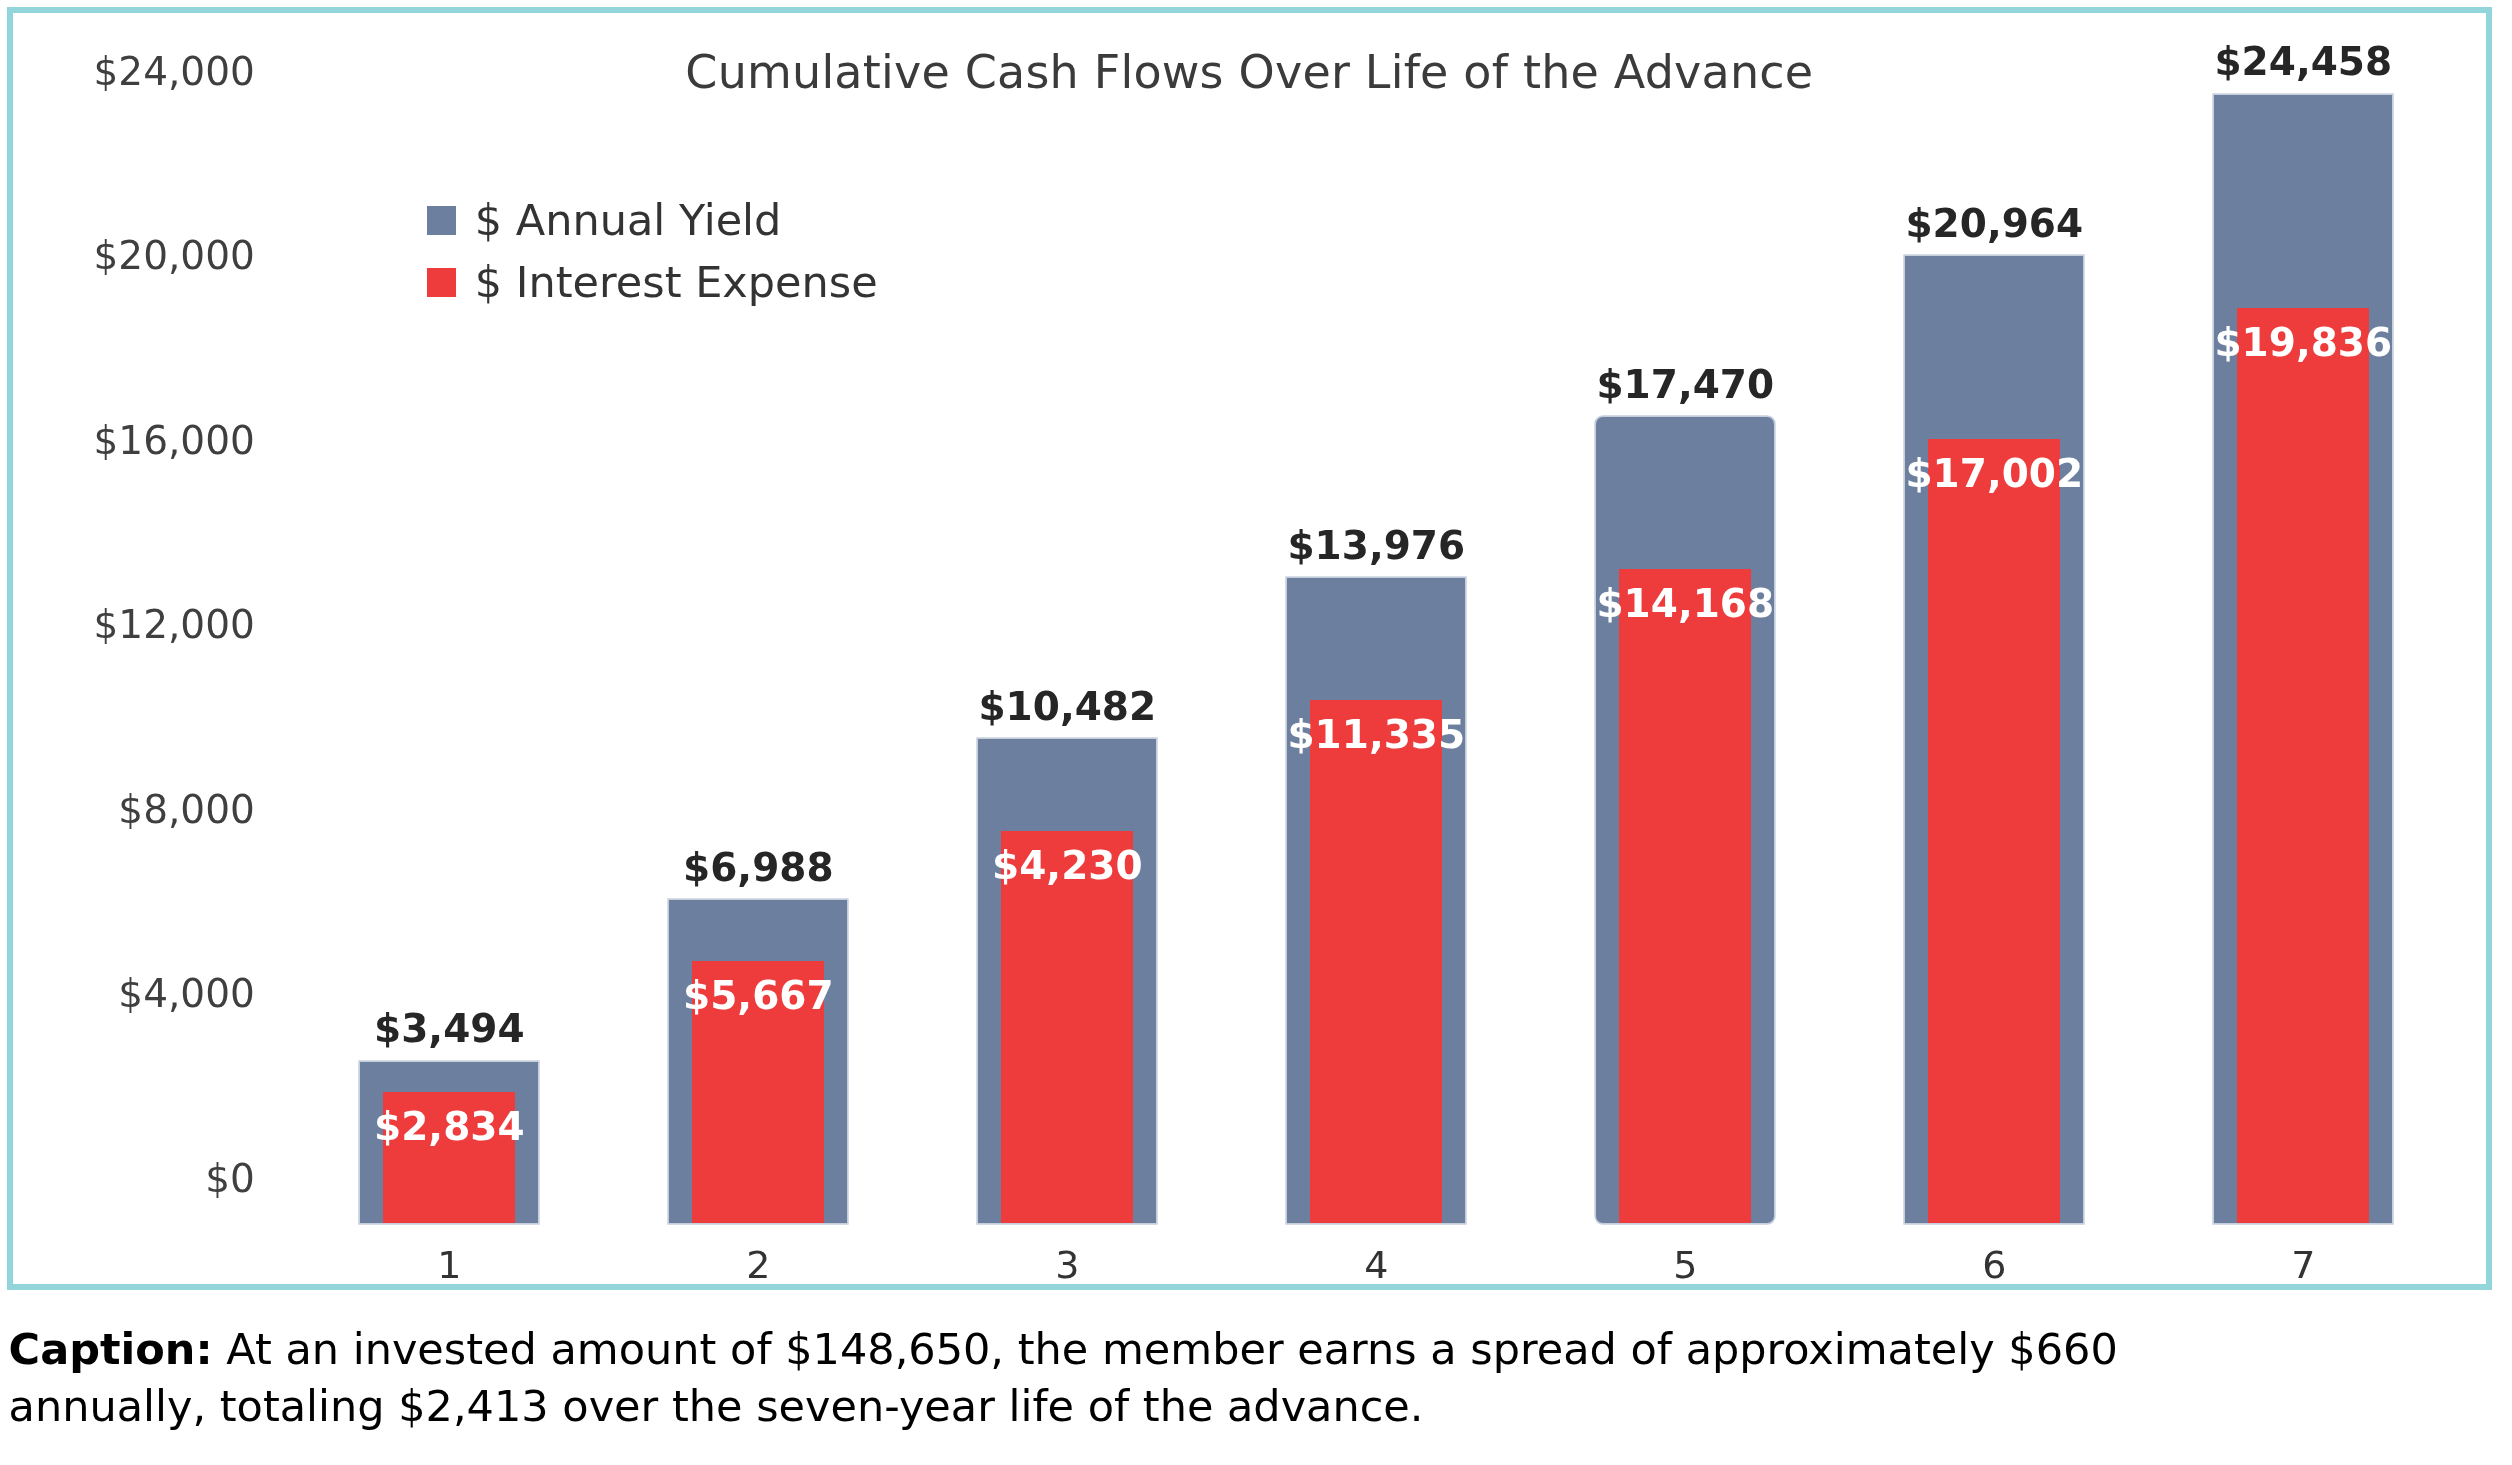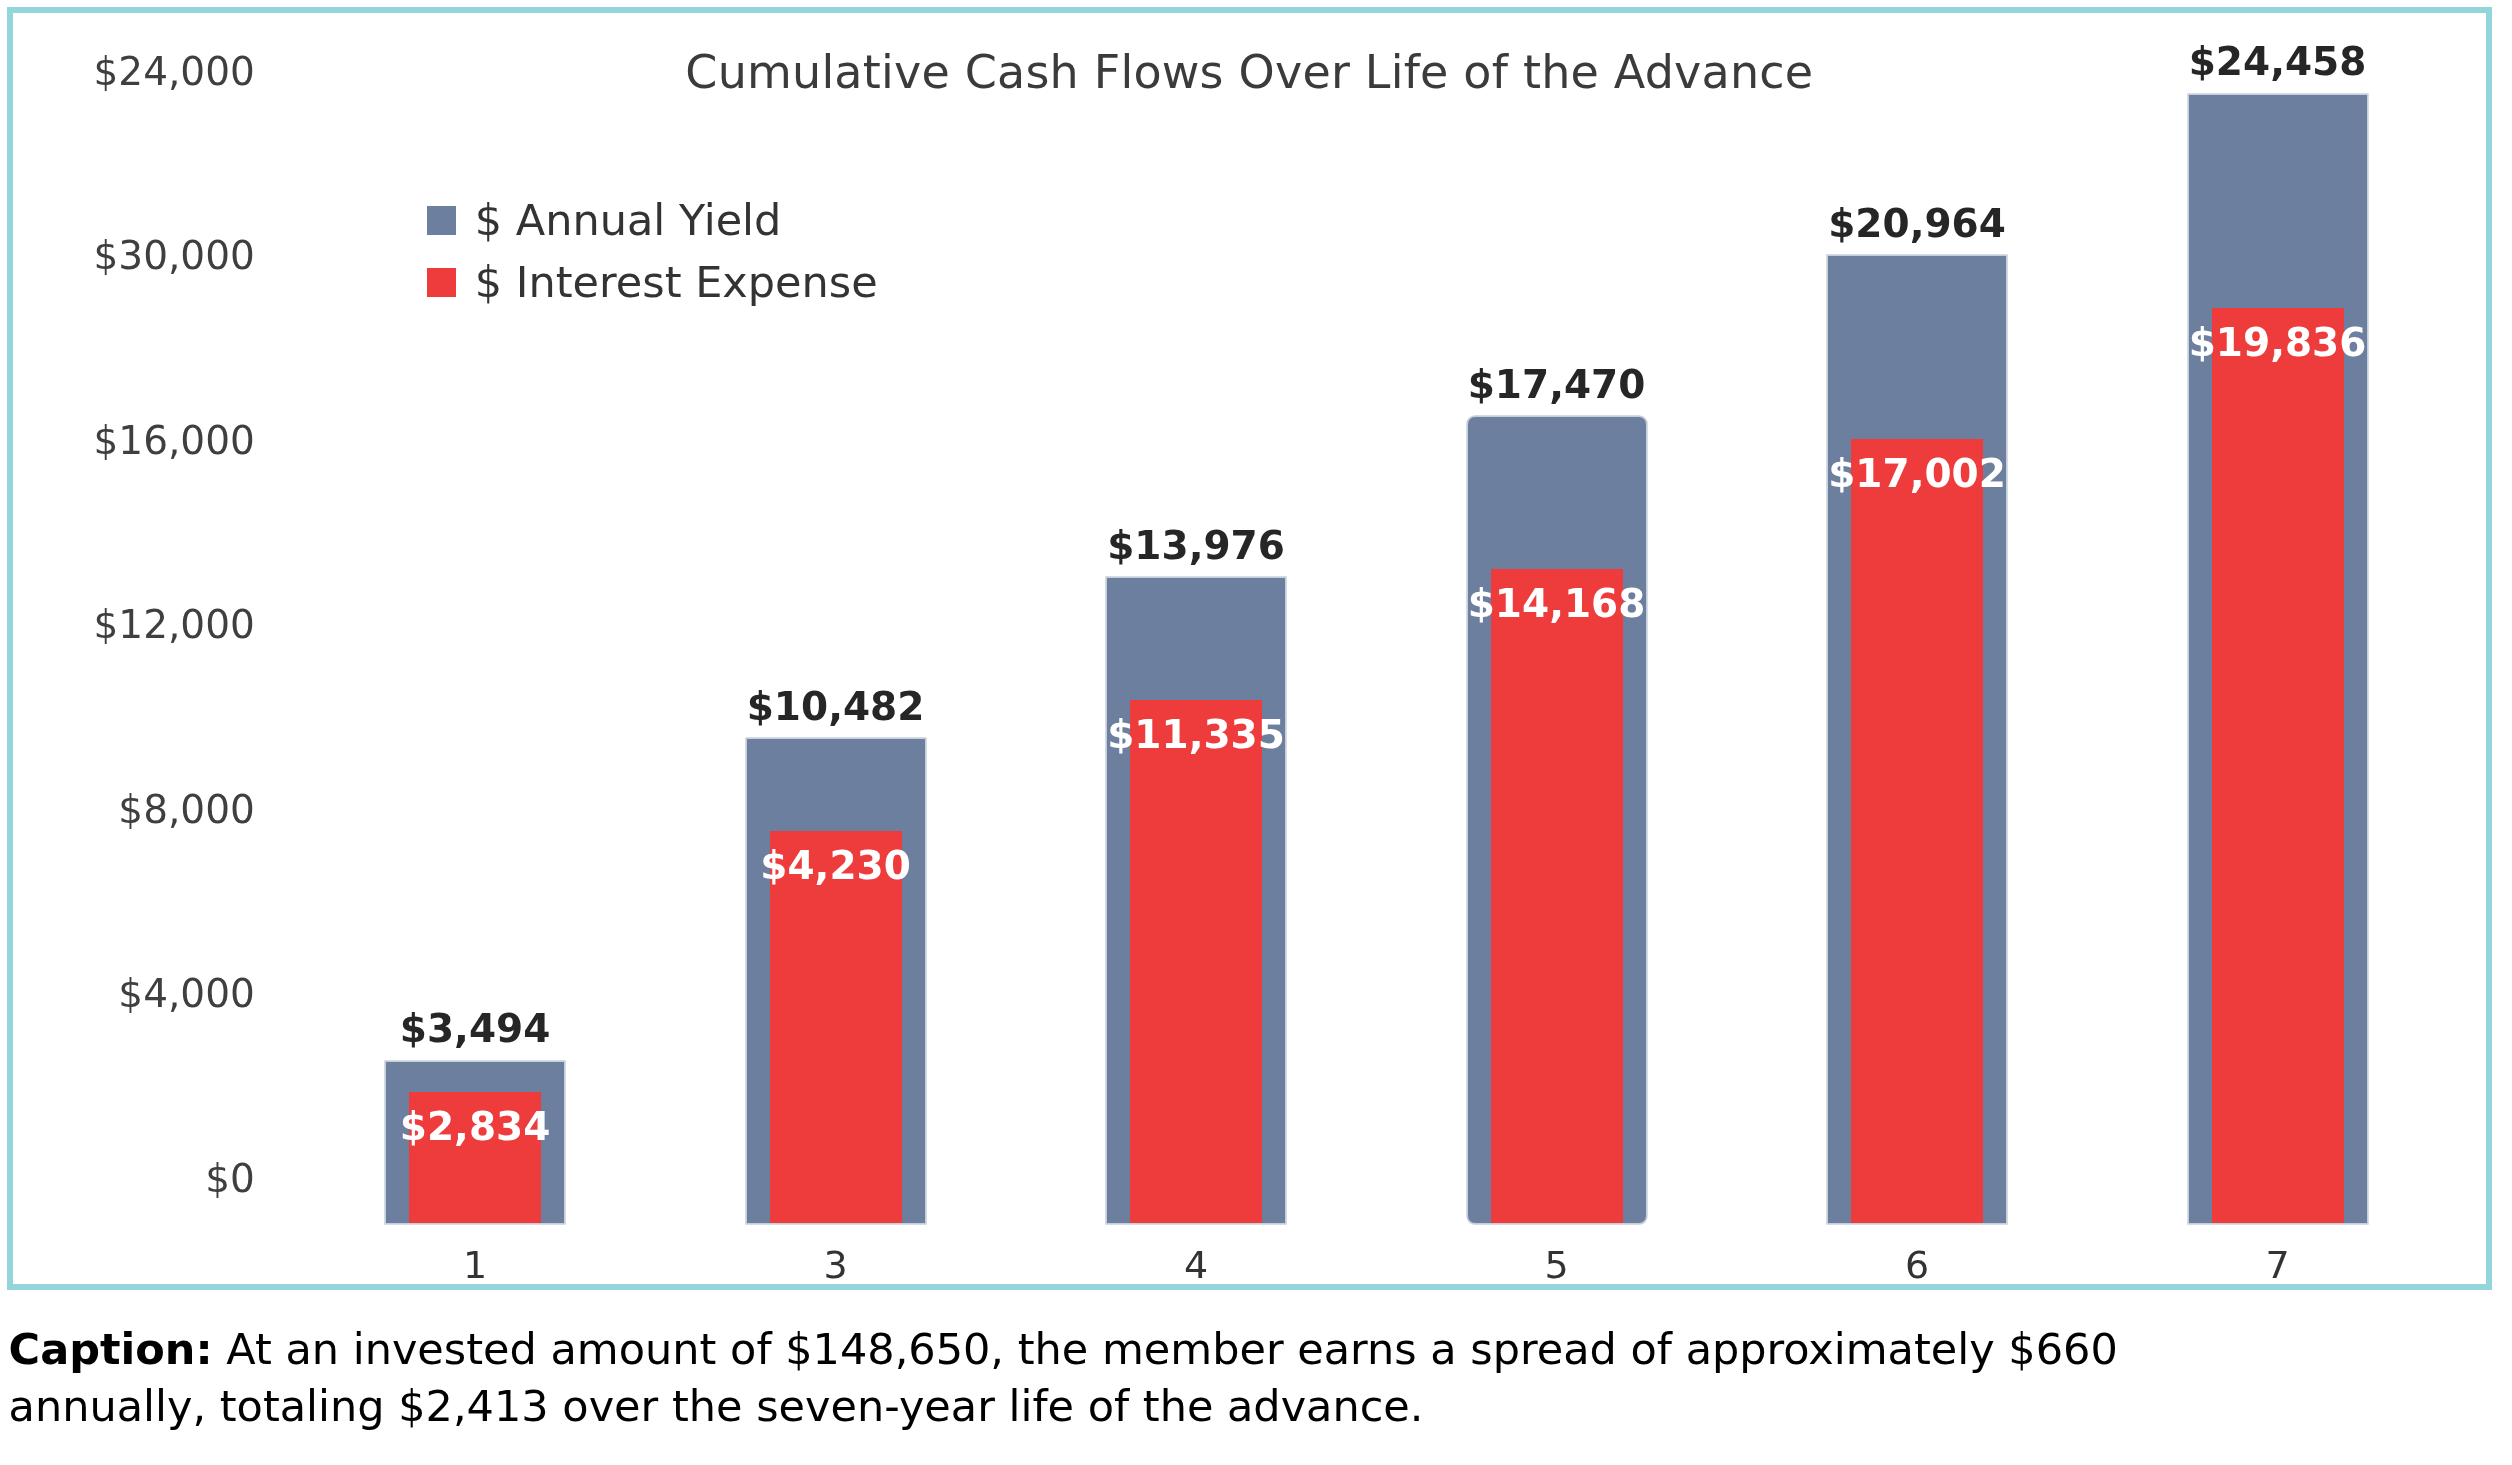--- a/index.html
+++ b/index.html
@@ -190,34 +190,43 @@
       </div>
     </div>
 
     <div class="plot">
       <div class="yaxis">
           <div class="ytick" style="bottom: 0%;">$0</div>
           <div class="ytick" style="bottom: 16.6667%;">$4,000</div>
           <div class="ytick" style="bottom: 33.3333%;">$8,000</div>
           <div class="ytick" style="bottom: 50%;">$12,000</div>
           <div class="ytick" style="bottom: 66.6667%;">$16,000</div>
-          <div class="ytick" style="bottom: 83.3333%;">$30,000</div>
+          <div class="ytick" style="bottom: 83.3333%;">$20,000</div>
           <div class="ytick" style="bottom: 100%;">$24,000</div>
         </div>
       <div class="bars">
           <div class="bar-group">
             <div class="bar-outer" style="height: 14.5583%; background: rgb(108, 127, 159);">
               <div class="total-label" style="bottom: calc(100% + 10.3px);">$3,494</div>
               <div class="bar-inner" style="height: 81.1105%; background: rgb(238, 59, 59);">
                 <div class="inner-label">$2,834</div>
               </div>
               <div class="xtick">1</div>
             </div>
           </div>
           <div class="bar-group">
+            <div class="bar-outer" style="height: 29.1167%; background: rgb(108, 127, 159);">
+              <div class="total-label" style="bottom: calc(100% + 10.3px);">$6,988</div>
+              <div class="bar-inner" style="height: 81.0962%; background: rgb(238, 59, 59);">
+                <div class="inner-label">$5,667</div>
+              </div>
+              <div class="xtick">2</div>
+            </div>
+          </div>
+          <div class="bar-group">
             <div class="bar-outer" style="height: 43.675%; background: rgb(108, 127, 159);">
               <div class="total-label" style="bottom: calc(100% + 10.3px);">$10,482</div>
               <div class="bar-inner" style="height: 81.1009%; background: rgb(238, 59, 59);">
                 <div class="inner-label">$4,230</div>
               </div>
               <div class="xtick">3</div>
             </div>
           </div>
           <div class="bar-group">
             <div class="bar-outer" style="height: 58.2333%; background: rgb(108, 127, 159);">

